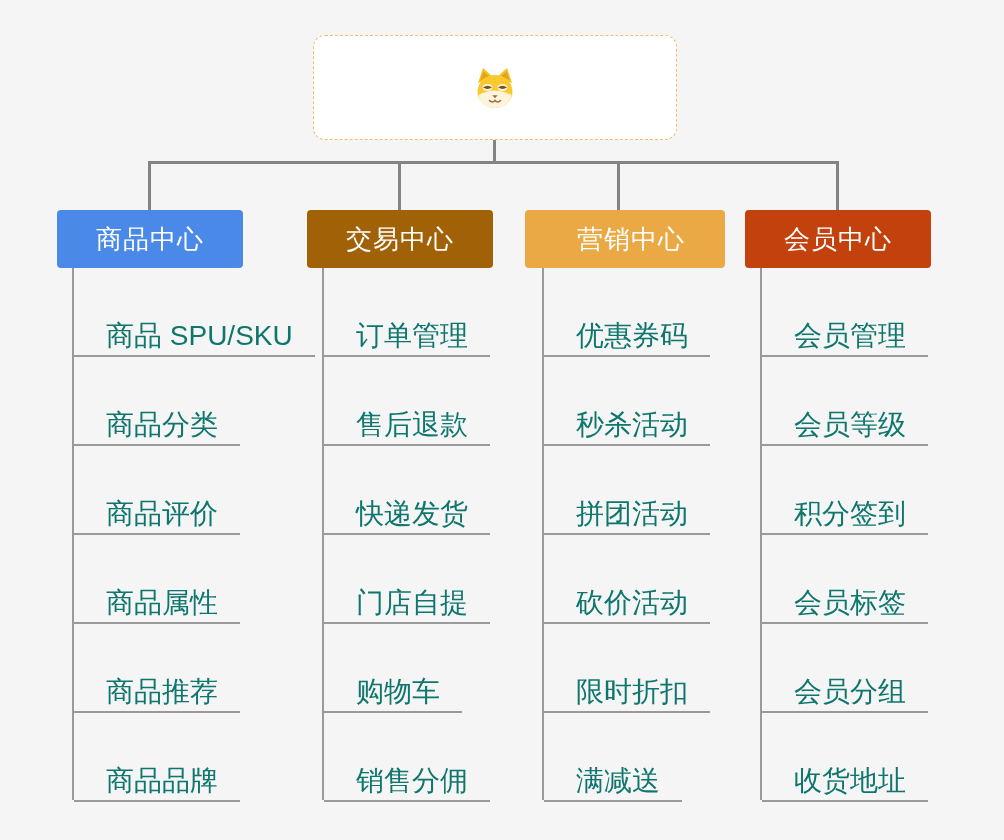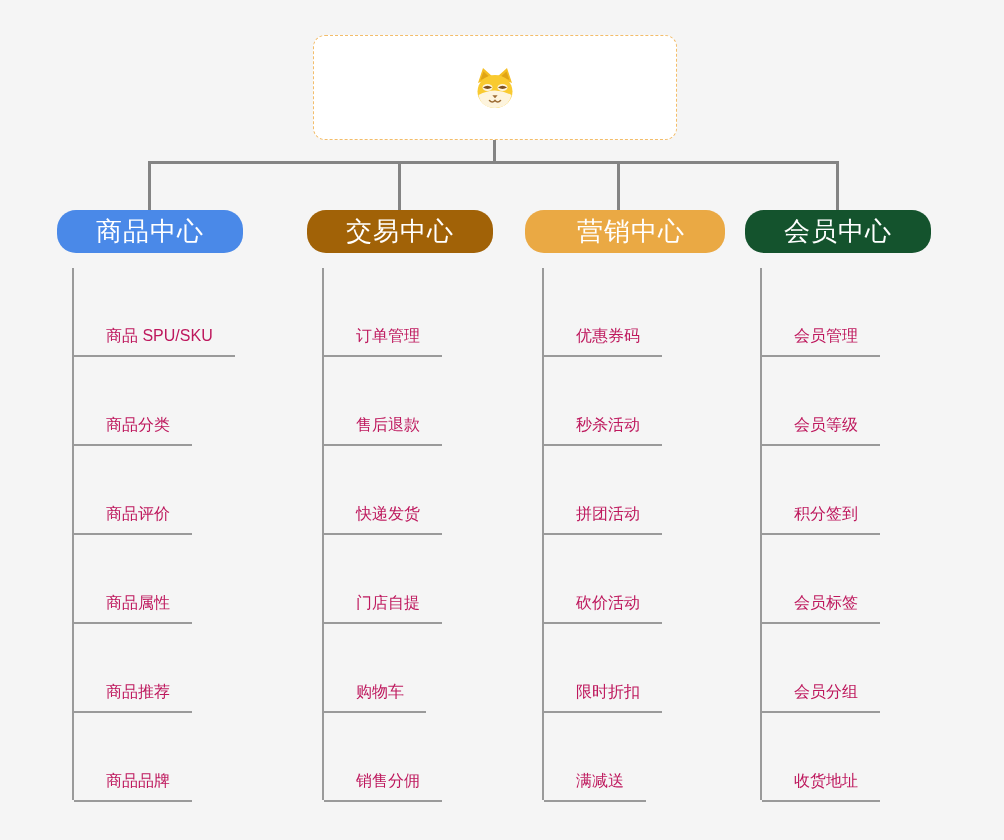--- a/index.html
+++ b/index.html
@@ -13,33 +13,33 @@
   .root-title{font-size:36px;letter-spacing:2px;color:#f2a73d;font-weight:500;}
 
   
   .conn{position:absolute;background:#848484;}
   .stub{left:493px;top:140px;width:3px;height:22px;}
   .hline{left:149px;top:161px;width:690px;height:3px;}
   .drop{top:161px;width:3px;height:49px;}
   .drop1{left:148px;} .drop2{left:398px;} .drop3{left:617px;} .drop4{left:836px;}
 
   
-  .branch{position:absolute;top:210px;height:43px;border-radius:19px;display:flex;
+  .branch{position:absolute;top:210px;height:58px;border-radius:4px;display:flex;
           align-items:center;justify-content:center;color:#ffffff;font-size:26px;
           letter-spacing:1px;}
   .branch1{left:57px;width:186px;}
   .branch2{left:307px;width:186px;}
   .branch3{left:525px;width:188px;}
   .branch4{left:745px;width:186px;}
 
   
   .column{position:absolute;top:268px;height:532px;border-left:2px solid #9a9a9a;}
   .col1{left:72px;} .col2{left:322px;} .col3{left:542px;} .col4{left:760px;}
-  .leaf{position:absolute;left:0;white-space:nowrap;font-size:16px;line-height:26px;
-        color:#be185d;padding:0 22px 6px 32px;border-bottom:2px solid #9a9a9a;}
+  .leaf{position:absolute;left:0;white-space:nowrap;font-size:28px;line-height:26px;
+        color:#0f766e;padding:0 22px 6px 32px;border-bottom:2px solid #9a9a9a;}
   .leaf:nth-of-type(1){top:55px;}
   .leaf:nth-of-type(2){top:144px;}
   .leaf:nth-of-type(3){top:233px;}
   .leaf:nth-of-type(4){top:322px;}
   .leaf:nth-of-type(5){top:411px;}
   .leaf:nth-of-type(6){top:500px;}
 </style>
 </head>
 <body>
 
@@ -73,21 +73,21 @@
 
   <div class="branch branch1" style="background-color: rgb(74, 137, 232);">
     <span>商品中心</span>
   </div>
   <div class="branch branch2" style="background-color: #a16207; text-align: right;">
     <span>交易中心</span>
   </div>
   <div class="branch branch3" style="background-color: rgb(234, 169, 68); padding-left: 12px;">
     <span>营销中心</span>
   </div>
-  <div class="branch branch4" style="background-color: #14532d;">
+  <div class="branch branch4" style="background-color: #c2410c;">
     <span>会员中心</span>
   </div>
 
   <div class="column col1">
     <div class="leaf">商品 SPU/SKU</div>
     <div class="leaf">商品分类</div>
     <div class="leaf">商品评价</div>
     <div class="leaf">商品属性</div>
     <div class="leaf">商品推荐</div>
     <div class="leaf">商品品牌</div>

